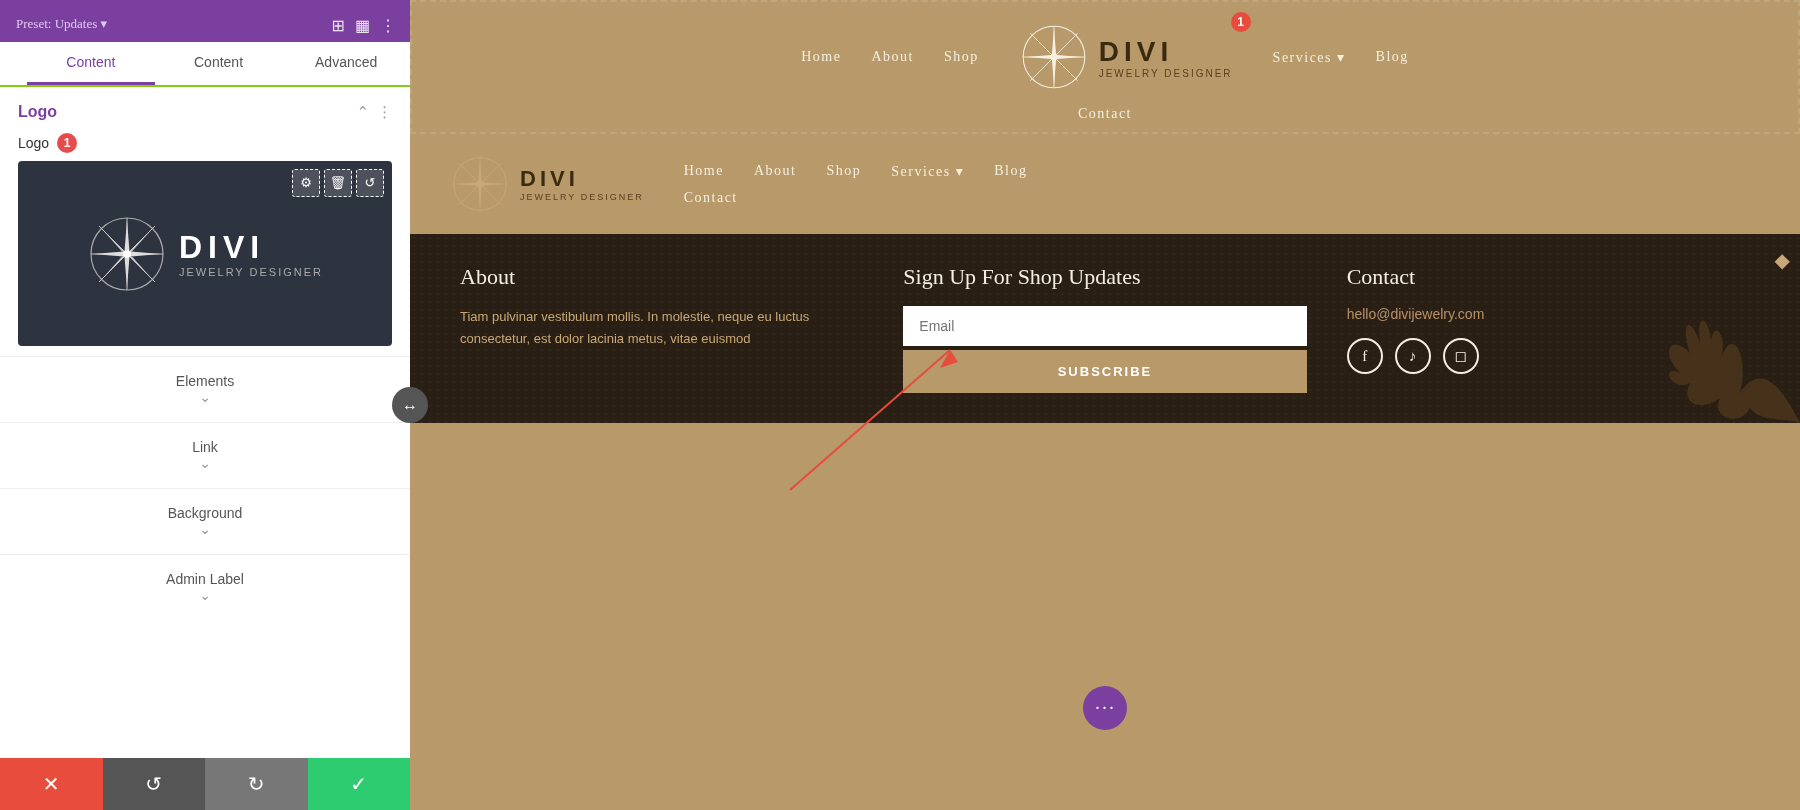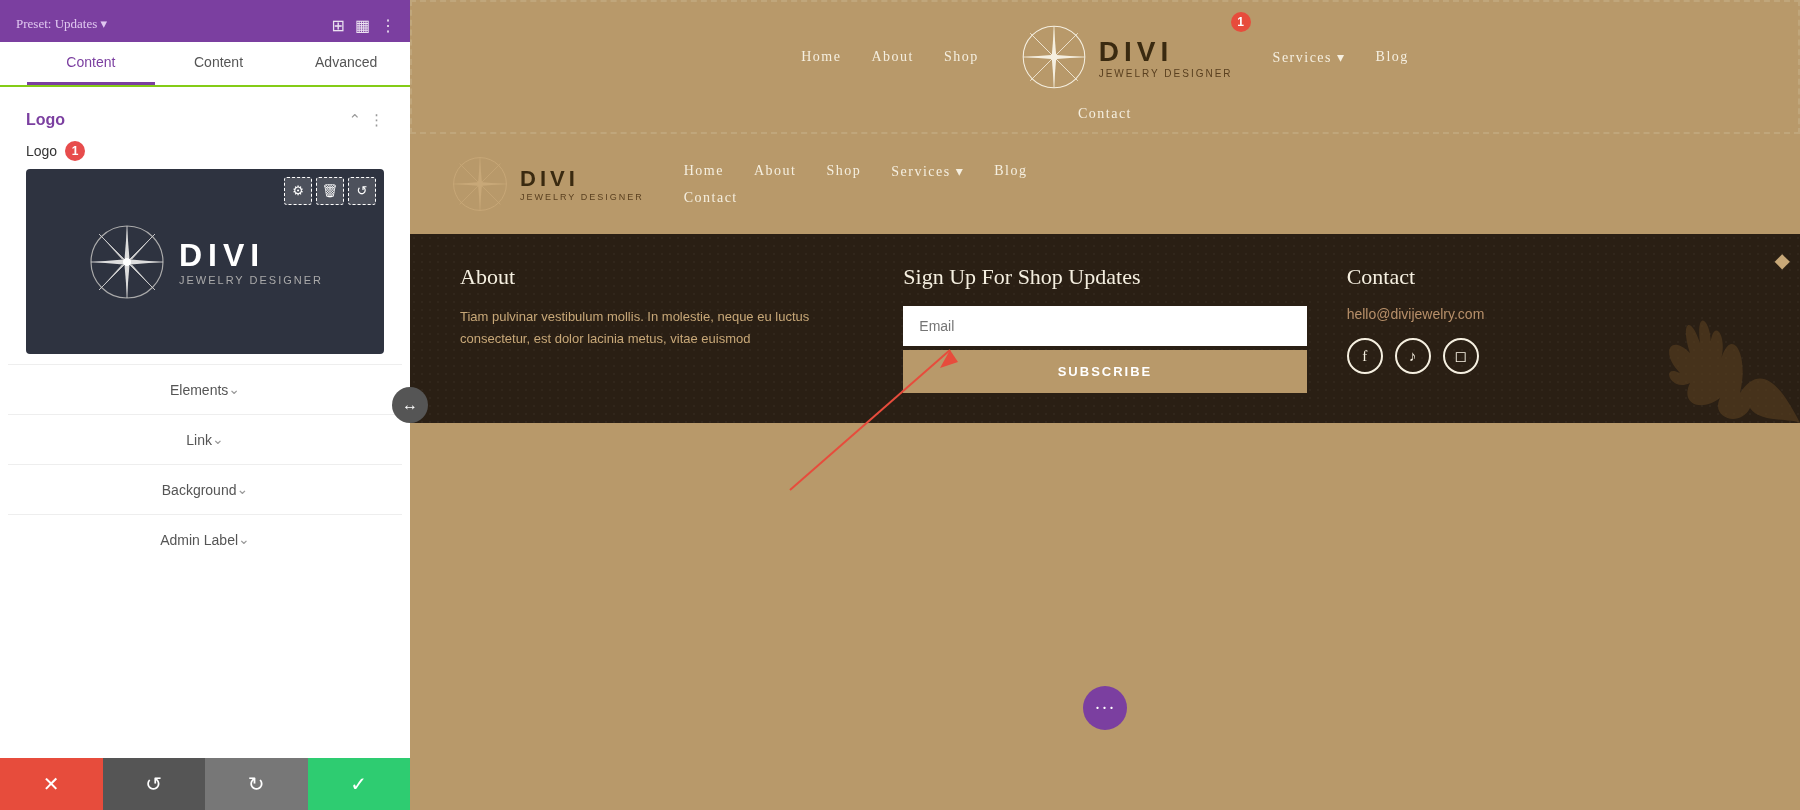--- a/index.html
+++ b/index.html
@@ -65,21 +65,21 @@
     }
     .tab-btn.active {
       color: #7b3fa0;
       border-bottom: 3px solid #7b3fa0;
     }
 
     
     #panel-content {
       flex: 1;
       overflow-y: auto;
-      padding: 8px;
+      padding: 0;
     }
 
     
     #logo-section {
       padding: 16px 18px 10px;
     }
     #logo-section-header {
       display: flex;
       justify-content: space-between;
       align-items: center;
@@ -185,24 +185,25 @@
       font-family: sans-serif;
     }
 
     
     .collapse-section {
       border-top: 1px solid #eee;
       padding: 0 18px;
     }
     .collapse-header {
       display: flex;
-      justify-content: center;
+      justify-content: flex-end;
       align-items: center;
       padding: 16px 0;
       cursor: pointer;
+      flex-direction: column;
     }
     .collapse-title {
       font-family: sans-serif;
       font-size: 14px;
       color: #555;
     }
     .chevron-icon {
       color: #999;
       font-size: 14px;
     }

